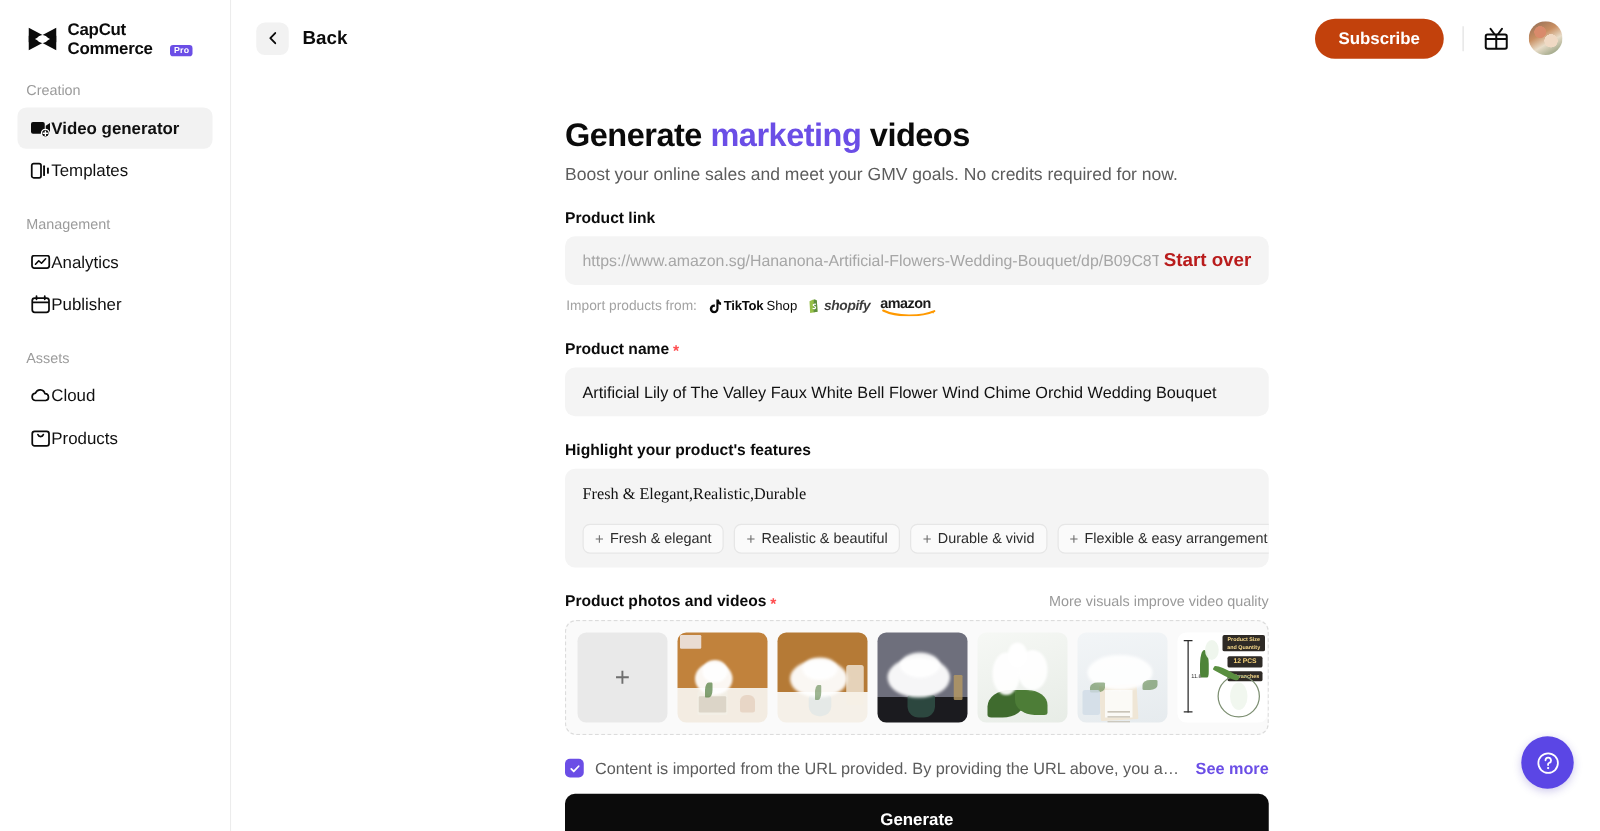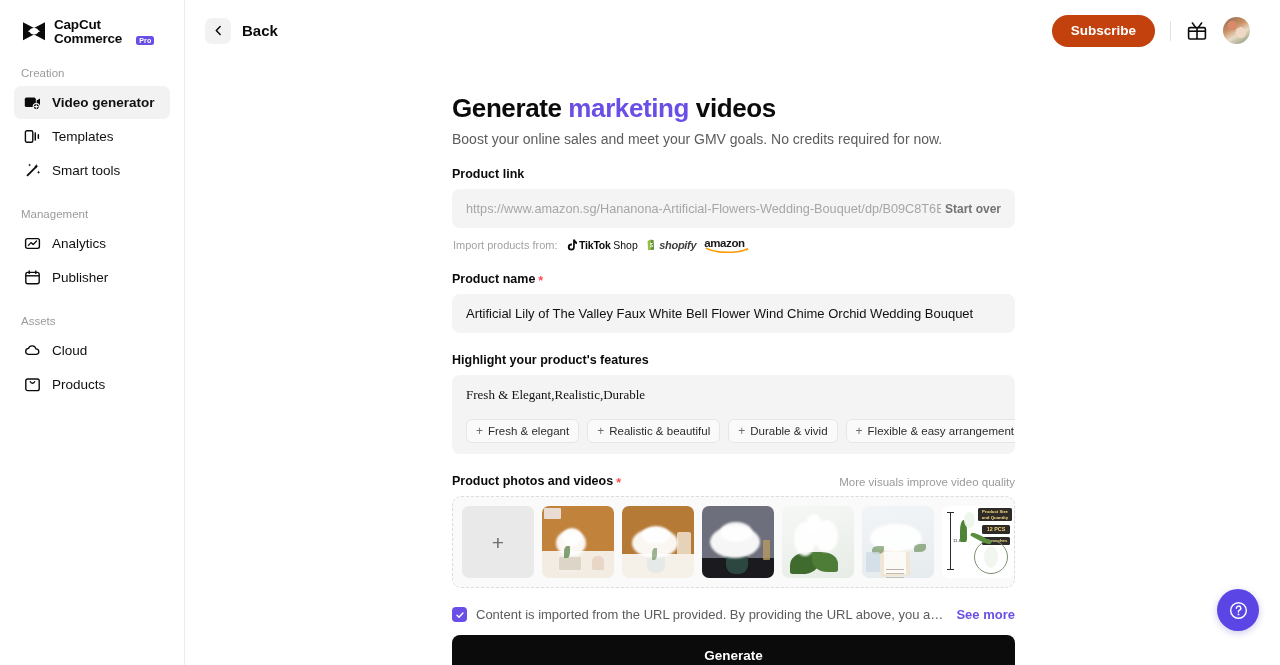--- a/index.html
+++ b/index.html
@@ -29,21 +29,21 @@
     background: #6b4ee6; color: #fff; font-size: 7px; font-weight: bold;
     padding: 1px 3px 1.5px; border-radius: 2.5px; letter-spacing: 0.2px;
     position: relative; top: 1px;
   }
 
   .nav-group-label {
     font-size: 11.5px; color: #9b9b9b; font-weight: normal;
     padding: 0 0 0 7px; margin-top: 21px; margin-bottom: 7px;
   }
   .nav-item {
-    display: flex; align-items: center; gap: 11px;
+    display: flex; align-items: center; 
     height: 33px; padding: 0 10px; border-radius: 7px;
     font-size: 13.5px; color: #101010; cursor: pointer;
     margin-bottom: 1px;
   }
   .nav-item.active { background: #f2f2f2; font-weight: bold; }
   .nav-ico { width: 17px; height: 17px; flex: 0 0 17px; display: block; }
 
   
   .main { flex: 1; height: 665px; position: relative; overflow: hidden; background: #fff; }
 
@@ -96,21 +96,21 @@
     background: #f4f4f4; border-radius: 8px; height: 39px;
     display: flex; align-items: center; padding: 0 14px; margin-top: 8px;
     overflow: hidden;
   }
   .input-url {
     flex: 1; font-size: 12.7px; color: #a6a6a6; white-space: nowrap;
     overflow: hidden; text-overflow: clip; font-family: inherit;
     background: transparent; border: none; outline: none;
   }
   .start-over {
-    color: #737373; font-size: 12px; font-weight: bold; cursor: pointer;
+    color: #b91c1c; font-size: 15px; font-weight: bold; cursor: pointer;
     flex: 0 0 auto; padding-left: 4px;
   }
 
   .import-row { display: flex; align-items: center; gap: 8px; margin-top: 9px; padding-left: 1px; }
   .import-from { font-size: 11px; color: #a2a2a2; }
   .brand { display: flex; align-items: center; gap: 2.5px; }
   .tiktok-txt { font-size: 10.5px; font-weight: bold; color: #0b0b0b; letter-spacing: -0.2px; }
   .tiktok-shop { font-size: 10.5px; color: #0b0b0b; font-weight: normal; }
   .shopify-txt { font-size: 11px; font-weight: bold; font-style: italic; color: #3d3d3d; letter-spacing: -0.3px;}
   .amazon-wrap { position: relative; padding-bottom: 3px; }
@@ -226,31 +226,20 @@
     </div>
     <div class="nav-item">
       <span class="nav-ico">
         <svg viewBox="0 0 17 17" width="17" height="17">
           <rect x="1.4" y="2.8" width="7.4" height="11.4" rx="1.5" fill="none" stroke="#0b0b0b" stroke-width="1.4"></rect>
           <rect x="10.5" y="4.2" width="1.5" height="8.6" rx="0.7" fill="#0b0b0b"></rect>
           <rect x="13.6" y="6" width="1.5" height="5" rx="0.7" fill="#0b0b0b"></rect>
         </svg>
       </span>
       <span>Templates</span>
-    </div>
-    <div class="nav-item">
-      <span class="nav-ico">
-        <svg viewBox="0 0 17 17" width="17" height="17">
-          <path d="M2.4 14.4 L11.6 5.2 L12.9 6.5 L3.7 15.7 Z" fill="#0b0b0b" transform="translate(0,-1.2)"></path>
-          <path d="M12.3 2 l0.6 1.6 1.6 0.6 -1.6 0.6 -0.6 1.6 -0.6 -1.6 -1.6 -0.6 1.6 -0.6 Z" fill="#0b0b0b"></path>
-          <path d="M14.6 8.6 l0.45 1.2 1.2 0.45 -1.2 0.45 -0.45 1.2 -0.45 -1.2 -1.2 -0.45 1.2 -0.45 Z" fill="#0b0b0b"></path>
-          <path d="M5.6 1.6 l0.4 1 1 0.4 -1 0.4 -0.4 1 -0.4 -1 -1 -0.4 1 -0.4 Z" fill="#0b0b0b"></path>
-        </svg>
-      </span>
-      <span>Smart tools</span>
     </div>
 
     <div class="nav-group-label">Management</div>
     <div class="nav-item">
       <span class="nav-ico">
         <svg viewBox="0 0 17 17" width="17" height="17">
           <rect x="1.6" y="3.6" width="13.8" height="9.8" rx="1.8" fill="none" stroke="#0b0b0b" stroke-width="1.4"></rect>
           <path d="M4.4 10.4 L7 7.6 L9.2 9.6 L12.5 6" fill="none" stroke="#0b0b0b" stroke-width="1.3" stroke-linecap="round" stroke-linejoin="round"></path>
         </svg>
       </span>

